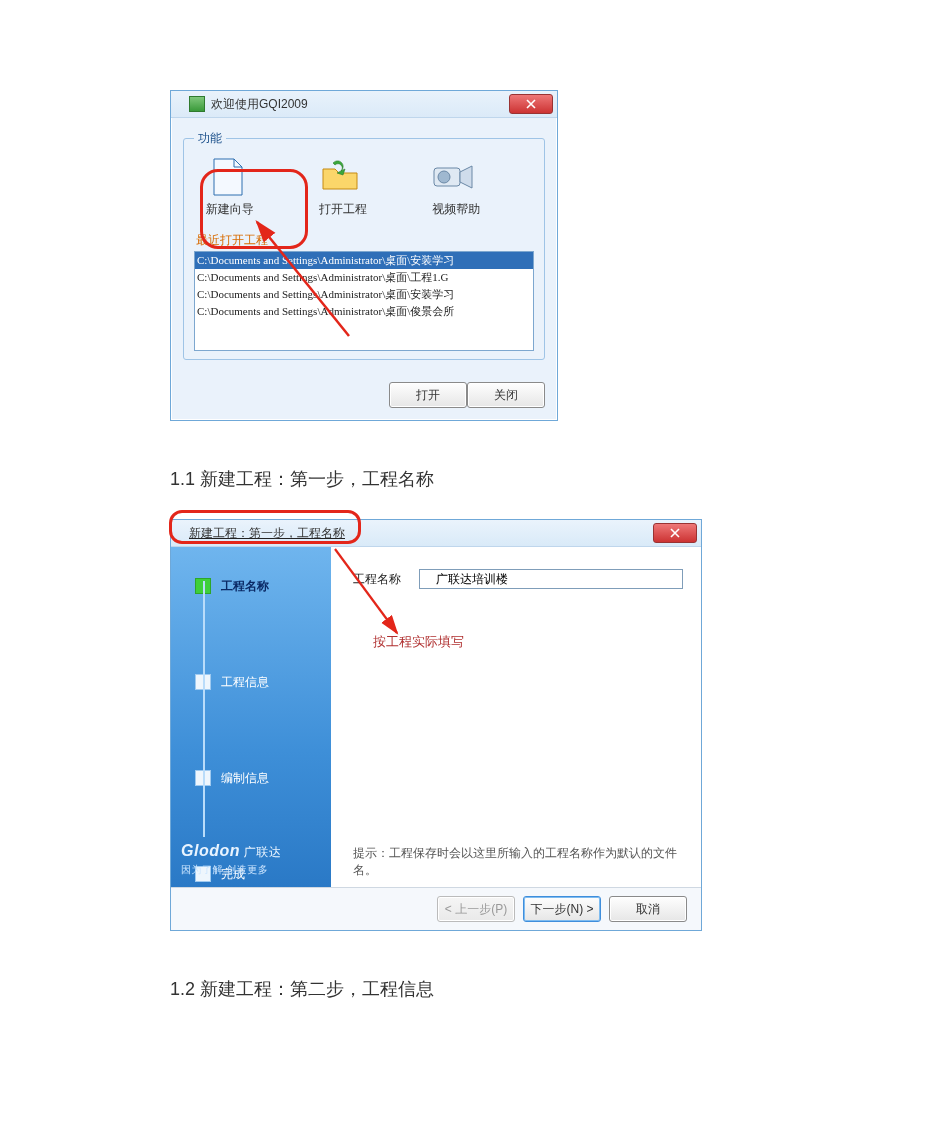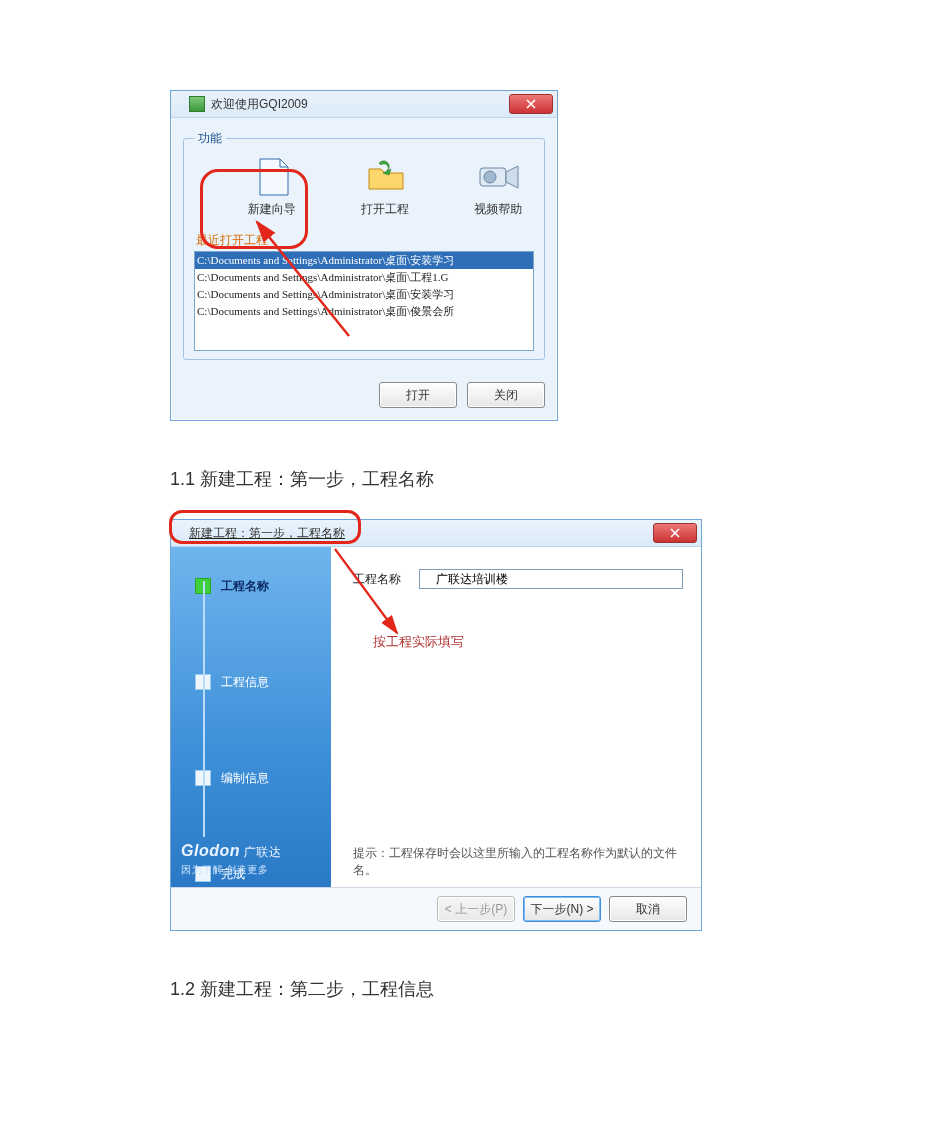--- a/index.html
+++ b/index.html
@@ -53,21 +53,21 @@
     background: #eaf2fb;
     padding: 0 4px;
     font-size: 12px;
     color: #1a4f8a;
   }
   .func-row {
     display: flex; justify-content: space-around; align-items: center;
     padding: 6px 0 6px 0;
   }
   .func-item {
-    width: 90px; display: flex; flex-direction: column; align-items: flex-end; gap: 2px;
+    width: 90px; display: flex; flex-direction: column; align-items: flex-start; gap: 2px;
     position: relative;
   }
   .func-item .icon-slot { width: 44px; height: 44px; display:flex; align-items:center; justify-content:center;}
   .func-label { font-size: 12px; color: #333; }
 
   
   .redring1 {
     position: absolute;
     top: 30px; left: 16px;
     width: 102px; height: 74px;
@@ -88,21 +88,21 @@
     border: 1px solid #7da7cf; background: #fff;
     height: 98px; overflow: hidden;
     font-family: "Tahoma","SimSun"; font-size: 11px;
   }
   .recent-list .row { padding: 1px 2px; white-space: nowrap; overflow:hidden; text-overflow: clip;}
   .recent-list .row.sel {
     background: #2f6fb8; color: #fff;
   }
 
   .btnrow {
-    display: flex; justify-content: flex-end; gap: 10px;
+    display: flex; justify-content: flex-end; 
     padding: 10px 12px 12px 0;
   }
   .winbtn {
     min-width: 76px; height: 24px;
     background: linear-gradient(#fefefe,#e6e6e6);
     border: 1px solid #8a8a8a; border-radius: 3px;
     display:flex; align-items:center; justify-content:center;
     font-size:12px; color:#333;
     box-shadow: inset 0 0 0 1px #fff;
   }

